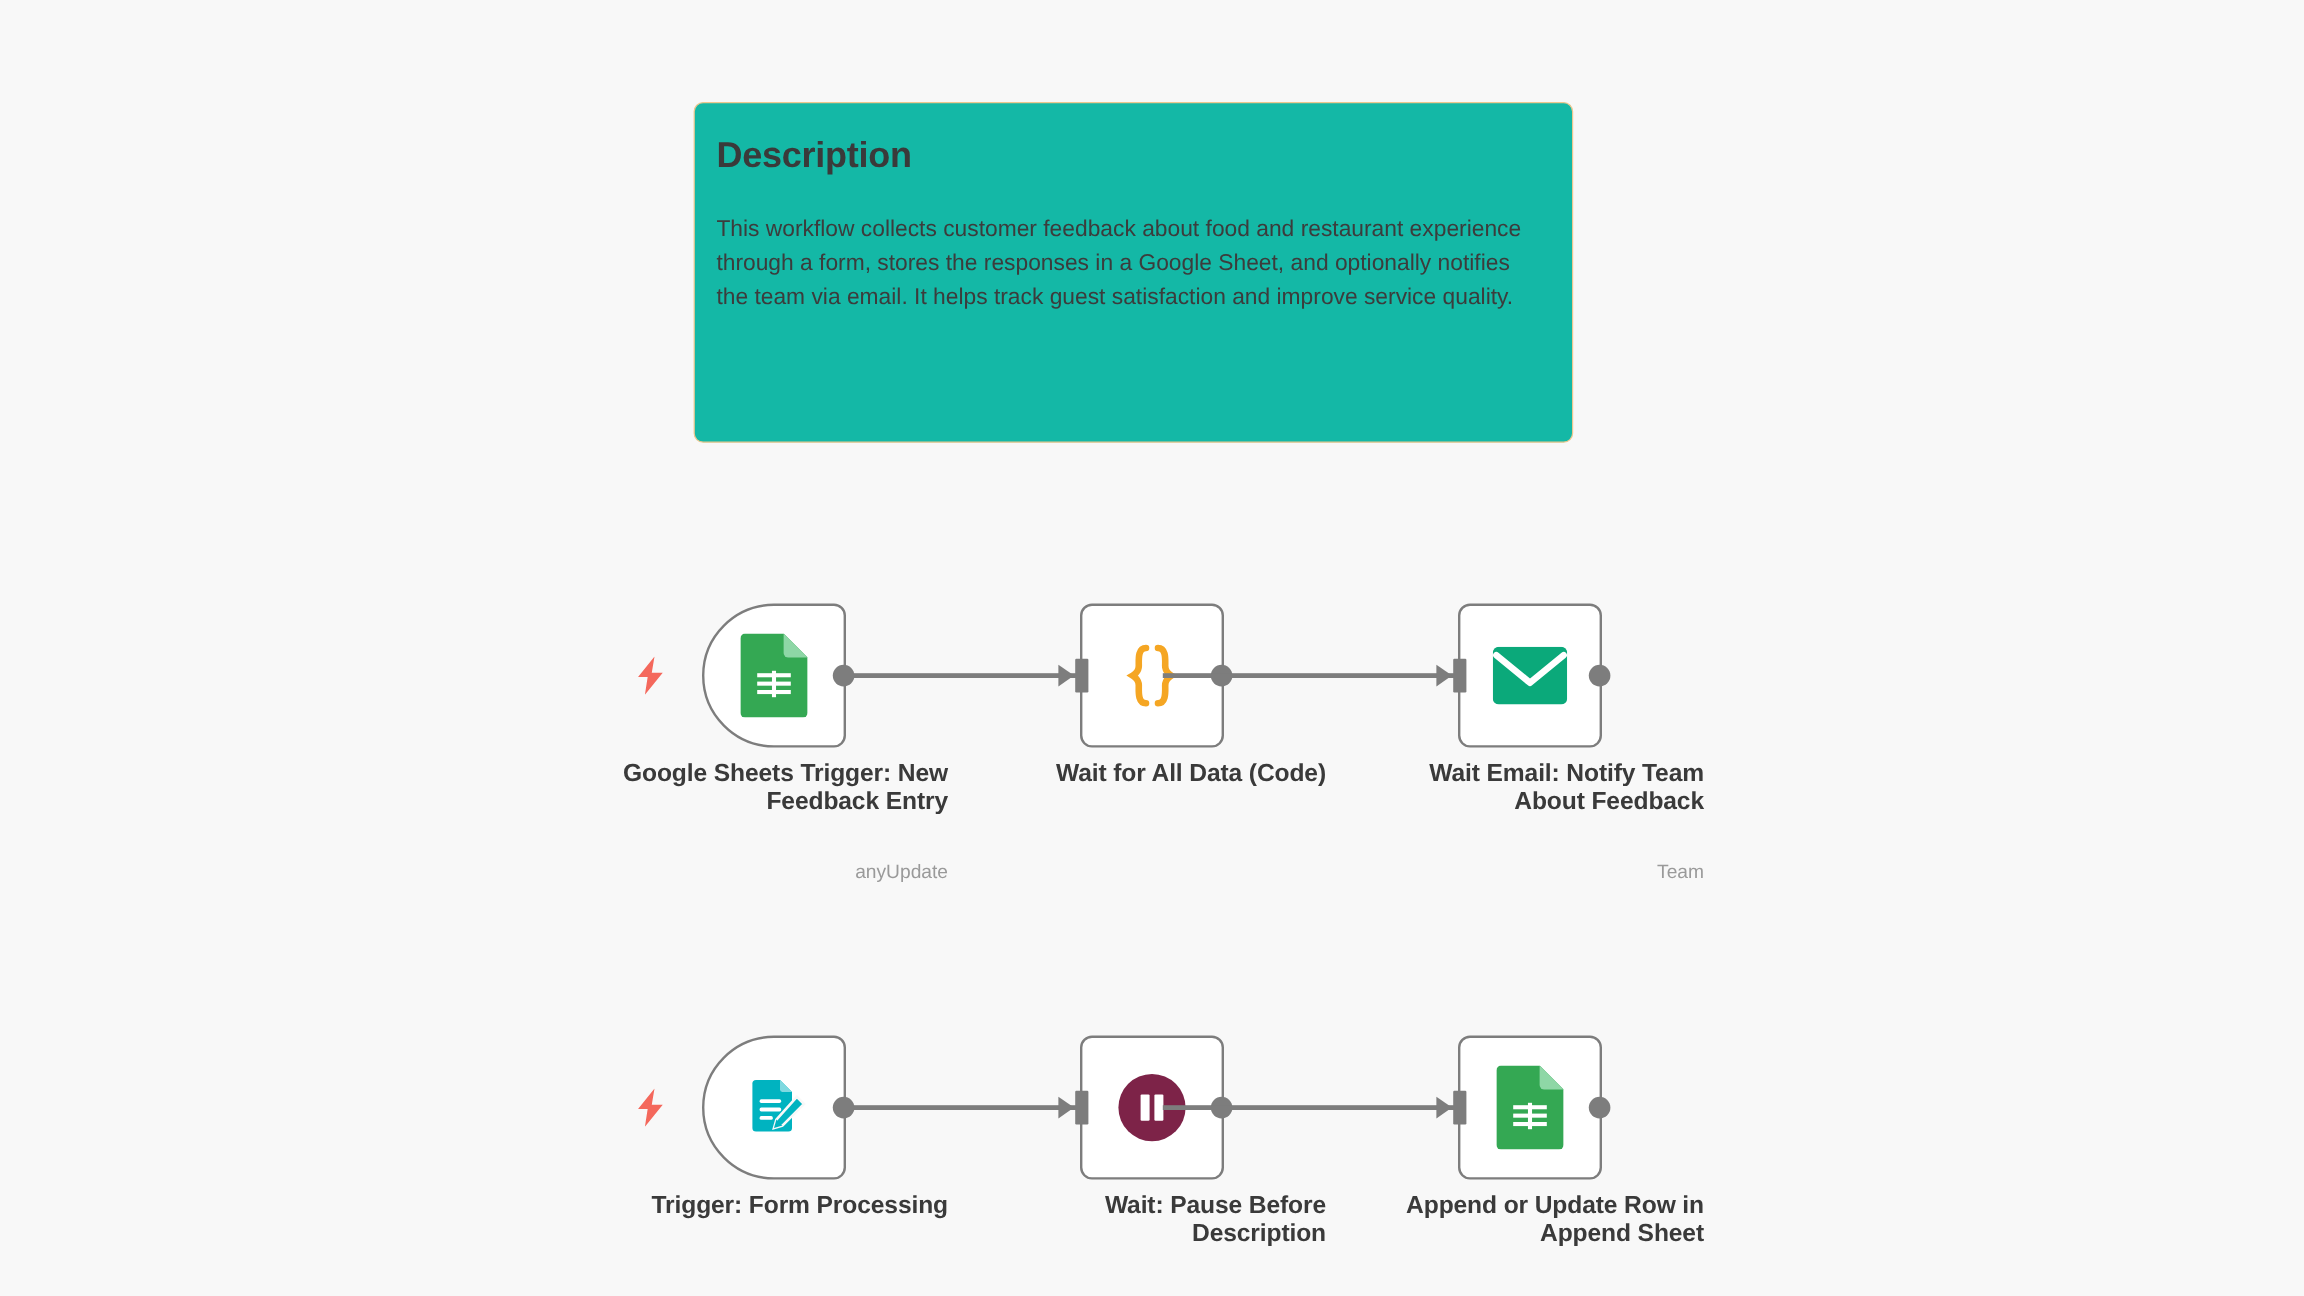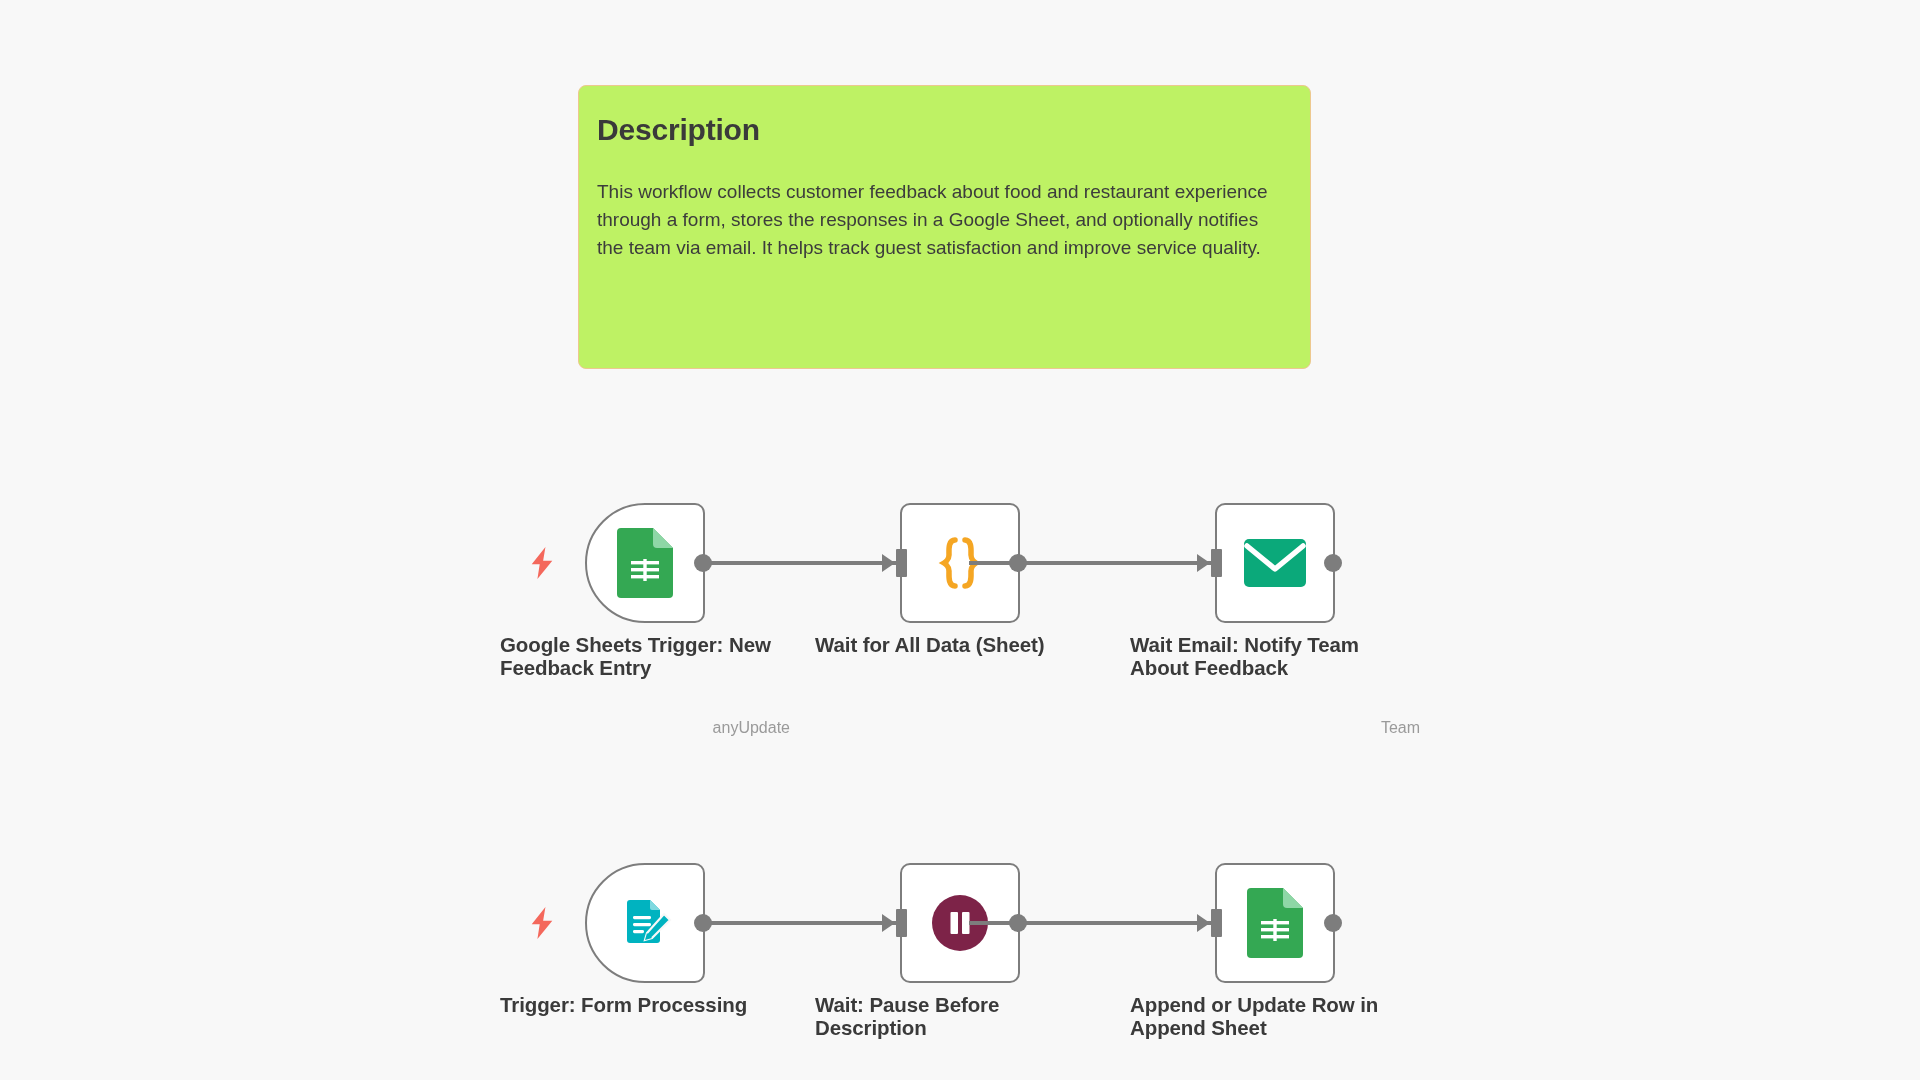--- a/index.html
+++ b/index.html
@@ -23,21 +23,21 @@
     height: 1080px;
   }
 
   
   .sticky-note {
     position: absolute;
     left: 578px;
     top: 85px;
     width: 733px;
     height: 284px;
-    background: #bef264;
+    background: #14b8a6;
     border: 1px solid #edc88f;
     border-radius: 8px;
     padding: 26px 20px 20px 18px;
   }
 
   .sticky-title {
     font-size: 30px;
     font-weight: bold;
     color: #3a3a3a;
     letter-spacing: -0.2px;
@@ -127,21 +127,21 @@
     height: 3.5px;
     background: #7d7d7d;
   }
 
   
   .node-label {
     position: absolute;
     top: 70px;
     left: -145px;
     width: 290px;
-    text-align: left;
+    text-align: right;
     font-size: 20.5px;
     font-weight: bold;
     color: #3a3a3a;
     line-height: 1.14;
     letter-spacing: -0.1px;
   }
 
   .node-subtitle {
     position: absolute;
     left: -145px;
@@ -193,21 +193,21 @@
   <div class="node-wrap" style="left:960px; top:563px;">
     <div class="node-box">
       <svg class="icon-svg" width="58" height="58" viewBox="0 0 58 58">
         <path d="M24 6 C17 6 18 16 18 21 C18 26 13 29 13 29 C13 29 18 32 18 37 C18 42 17 52 24 52" stroke="#f5a623" stroke-width="5.5" fill="none" stroke-linecap="round"></path>
         <path d="M34 6 C41 6 40 16 40 21 C40 26 45 29 45 29 C45 29 40 32 40 37 C40 42 41 52 34 52" stroke="#f5a623" stroke-width="5.5" fill="none" stroke-linecap="round"></path>
       </svg>
       <div class="in-tab"></div>
       <div class="in-arrow"></div>
       <div class="out-dot"></div>
     </div>
-    <div class="node-label">Wait for All Data (Sheet)</div>
+    <div class="node-label">Wait for All Data (Code)</div>
     <div class="node-subtitle one-line"></div>
   </div>
 
   <div class="conn-line" style="left:969px; top:561px; width:244px;"></div>
 
   <div class="node-wrap" style="left:1275px; top:563px;">
     <div class="node-box">
       <svg class="icon-svg" width="62" height="48" viewBox="0 0 62 48">
         <rect x="0" y="0" width="62" height="48" rx="5" fill="#0ba97a"></rect>
         <path d="M3 7 L31 30 L59 7" stroke="#ffffff" stroke-width="5.5" fill="none" stroke-linecap="round" stroke-linejoin="round"></path>

